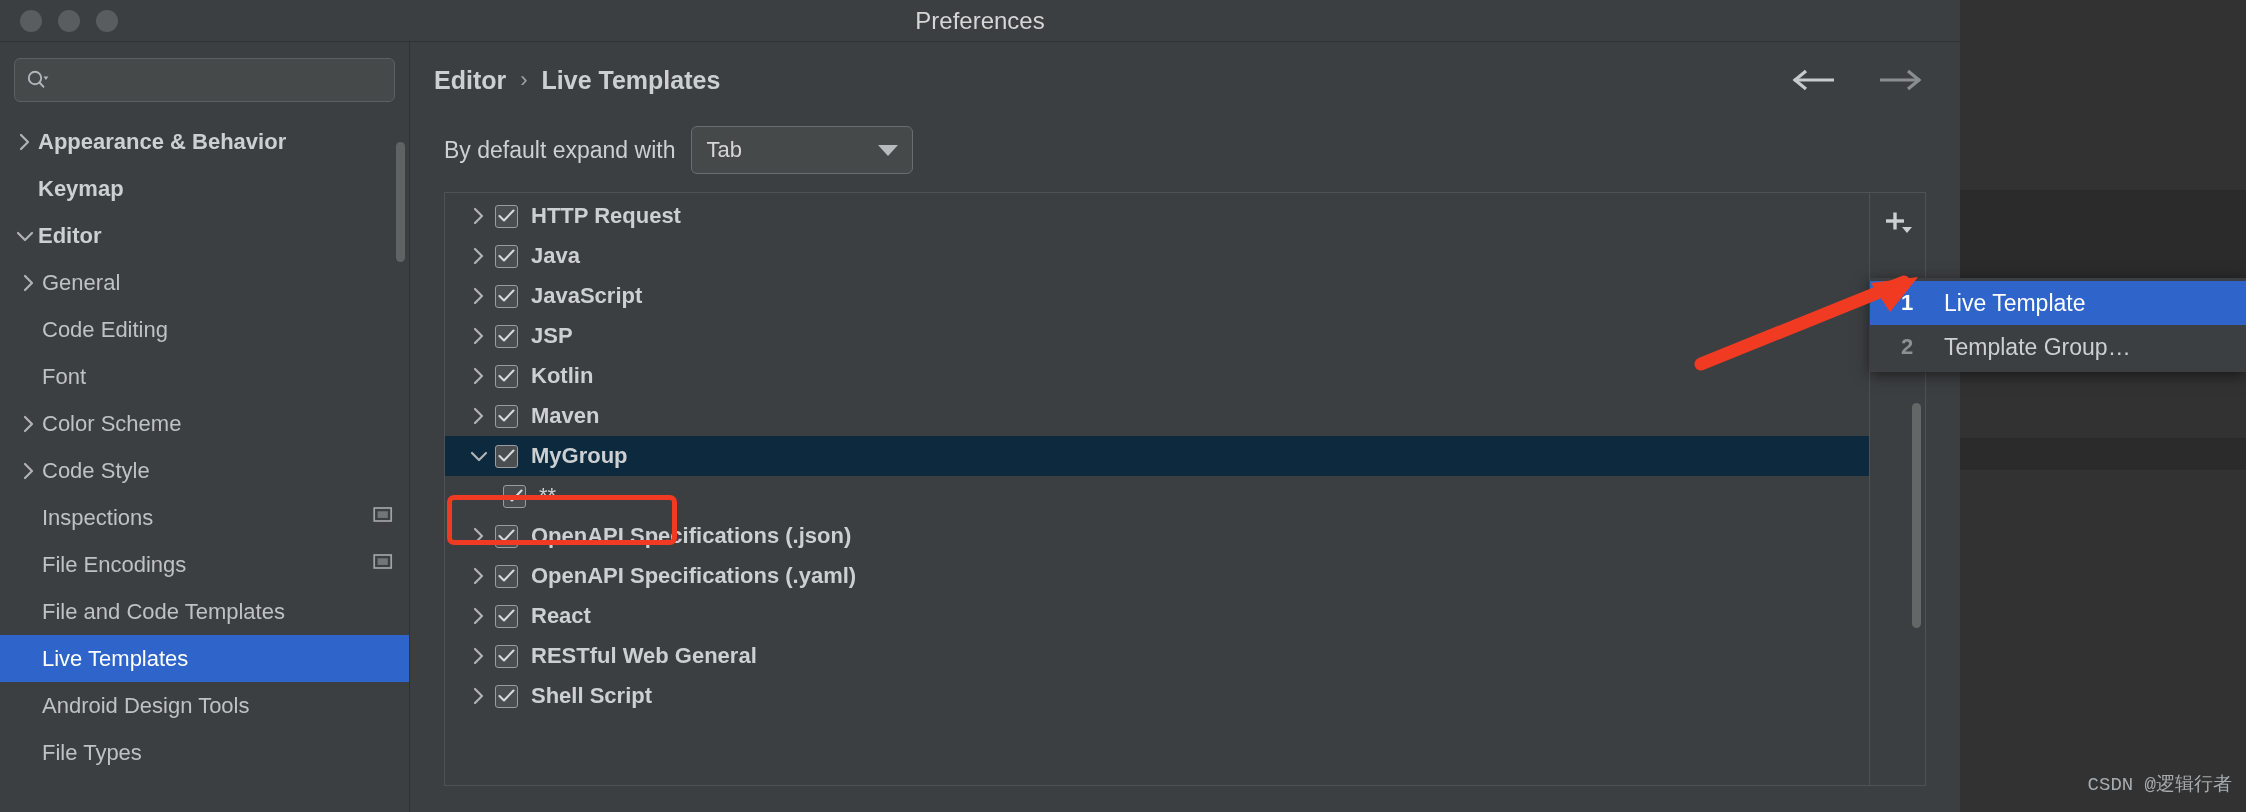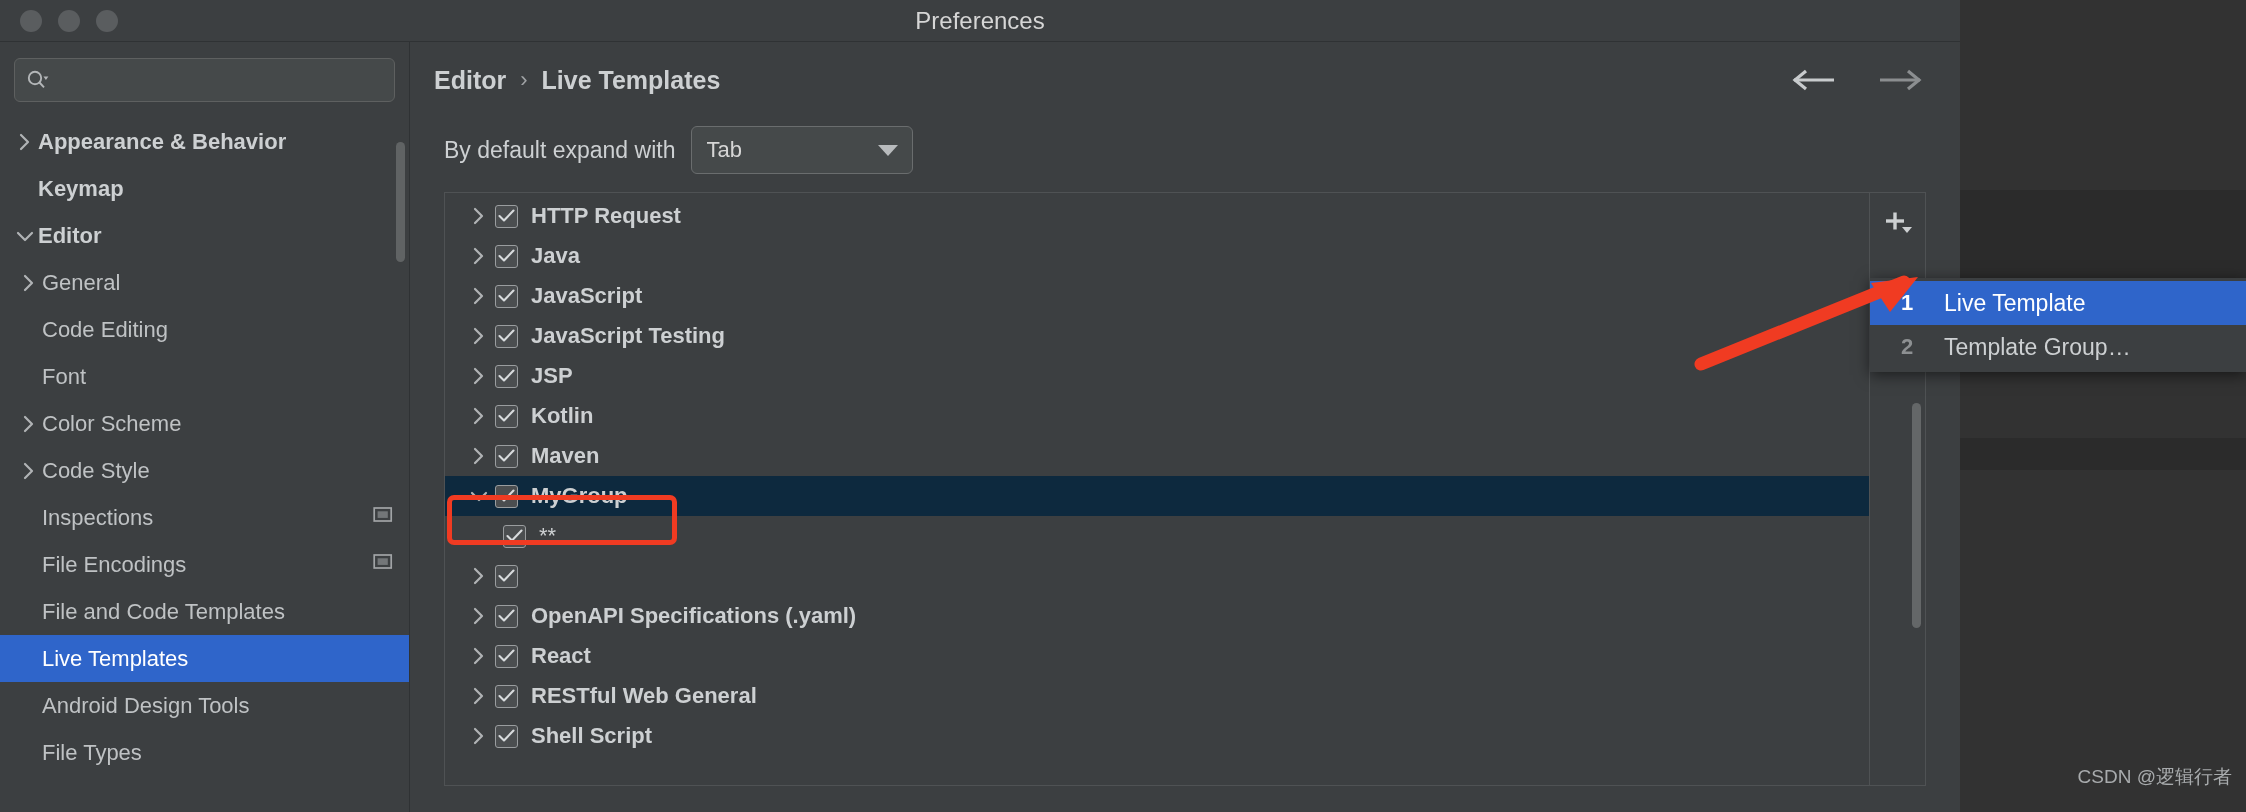--- a/index.html
+++ b/index.html
@@ -184,23 +184,23 @@
   }
   .annot-arrow { position: absolute; z-index: 50; pointer-events: none; }
 
   
   .desktop-strip {
     position: absolute; left: 1960px; top: 0; width: 286px; height: 812px;
     background: #2b2b2b;
   }
   .strip-band { position: absolute; left: 0; width: 286px; background: #323232; }
   .watermark {
-    position: absolute; right: 14px; bottom: 22px;
+    position: absolute; right: 14px; bottom: 15px;
     font-size: 19px; color: #a8abad;
-    font-family: Liberation Sans, sans-serif;
+    font-family: Liberation Mono, monospace;
   }
 </style>
 </head>
 <body>
 
 <div id="app">
 
   <div class="window">
 
     <div class="titlebar">
@@ -430,33 +430,20 @@
                 <span class="twisty">
                   <svg width="16" height="22" viewBox="0 0 16 22" fill="none">
                     <polyline points="4,4 11,11 4,18" stroke="#b0b3b5" stroke-width="2.2" fill="none" stroke-linecap="round" stroke-linejoin="round"></polyline>
                   </svg>
                 </span>
                 <span class="cb">
                   <svg width="17" height="14" viewBox="0 0 17 14">
                     <polyline points="1.5,7 6,11.5 15.5,1.5" stroke="#d8dbdd" stroke-width="2.1" fill="none" stroke-linecap="round" stroke-linejoin="round"></polyline>
                   </svg>
                 </span>
-                <span>JavaScript Testing</span>
-              </div>
-              <div class="row">
-                <span class="twisty">
-                  <svg width="16" height="22" viewBox="0 0 16 22" fill="none">
-                    <polyline points="4,4 11,11 4,18" stroke="#b0b3b5" stroke-width="2.2" fill="none" stroke-linecap="round" stroke-linejoin="round"></polyline>
-                  </svg>
-                </span>
-                <span class="cb">
-                  <svg width="17" height="14" viewBox="0 0 17 14">
-                    <polyline points="1.5,7 6,11.5 15.5,1.5" stroke="#d8dbdd" stroke-width="2.1" fill="none" stroke-linecap="round" stroke-linejoin="round"></polyline>
-                  </svg>
-                </span>
                 <span>JSP</span>
               </div>
               <div class="row">
                 <span class="twisty">
                   <svg width="16" height="22" viewBox="0 0 16 22" fill="none">
                     <polyline points="4,4 11,11 4,18" stroke="#b0b3b5" stroke-width="2.2" fill="none" stroke-linecap="round" stroke-linejoin="round"></polyline>
                   </svg>
                 </span>
                 <span class="cb">
                   <svg width="17" height="14" viewBox="0 0 17 14">
@@ -503,20 +490,21 @@
                 <span class="twisty">
                   <svg width="16" height="22" viewBox="0 0 16 22" fill="none">
                     <polyline points="4,4 11,11 4,18" stroke="#b0b3b5" stroke-width="2.2" fill="none" stroke-linecap="round" stroke-linejoin="round"></polyline>
                   </svg>
                 </span>
                 <span class="cb">
                   <svg width="17" height="14" viewBox="0 0 17 14">
                     <polyline points="1.5,7 6,11.5 15.5,1.5" stroke="#d8dbdd" stroke-width="2.1" fill="none" stroke-linecap="round" stroke-linejoin="round"></polyline>
                   </svg>
                 </span>
+                <span>OpenAPI Specifications (.json)</span>
               </div>
               <div class="row">
                 <span class="twisty">
                   <svg width="16" height="22" viewBox="0 0 16 22" fill="none">
                     <polyline points="4,4 11,11 4,18" stroke="#b0b3b5" stroke-width="2.2" fill="none" stroke-linecap="round" stroke-linejoin="round"></polyline>
                   </svg>
                 </span>
                 <span class="cb">
                   <svg width="17" height="14" viewBox="0 0 17 14">
                     <polyline points="1.5,7 6,11.5 15.5,1.5" stroke="#d8dbdd" stroke-width="2.1" fill="none" stroke-linecap="round" stroke-linejoin="round"></polyline>

